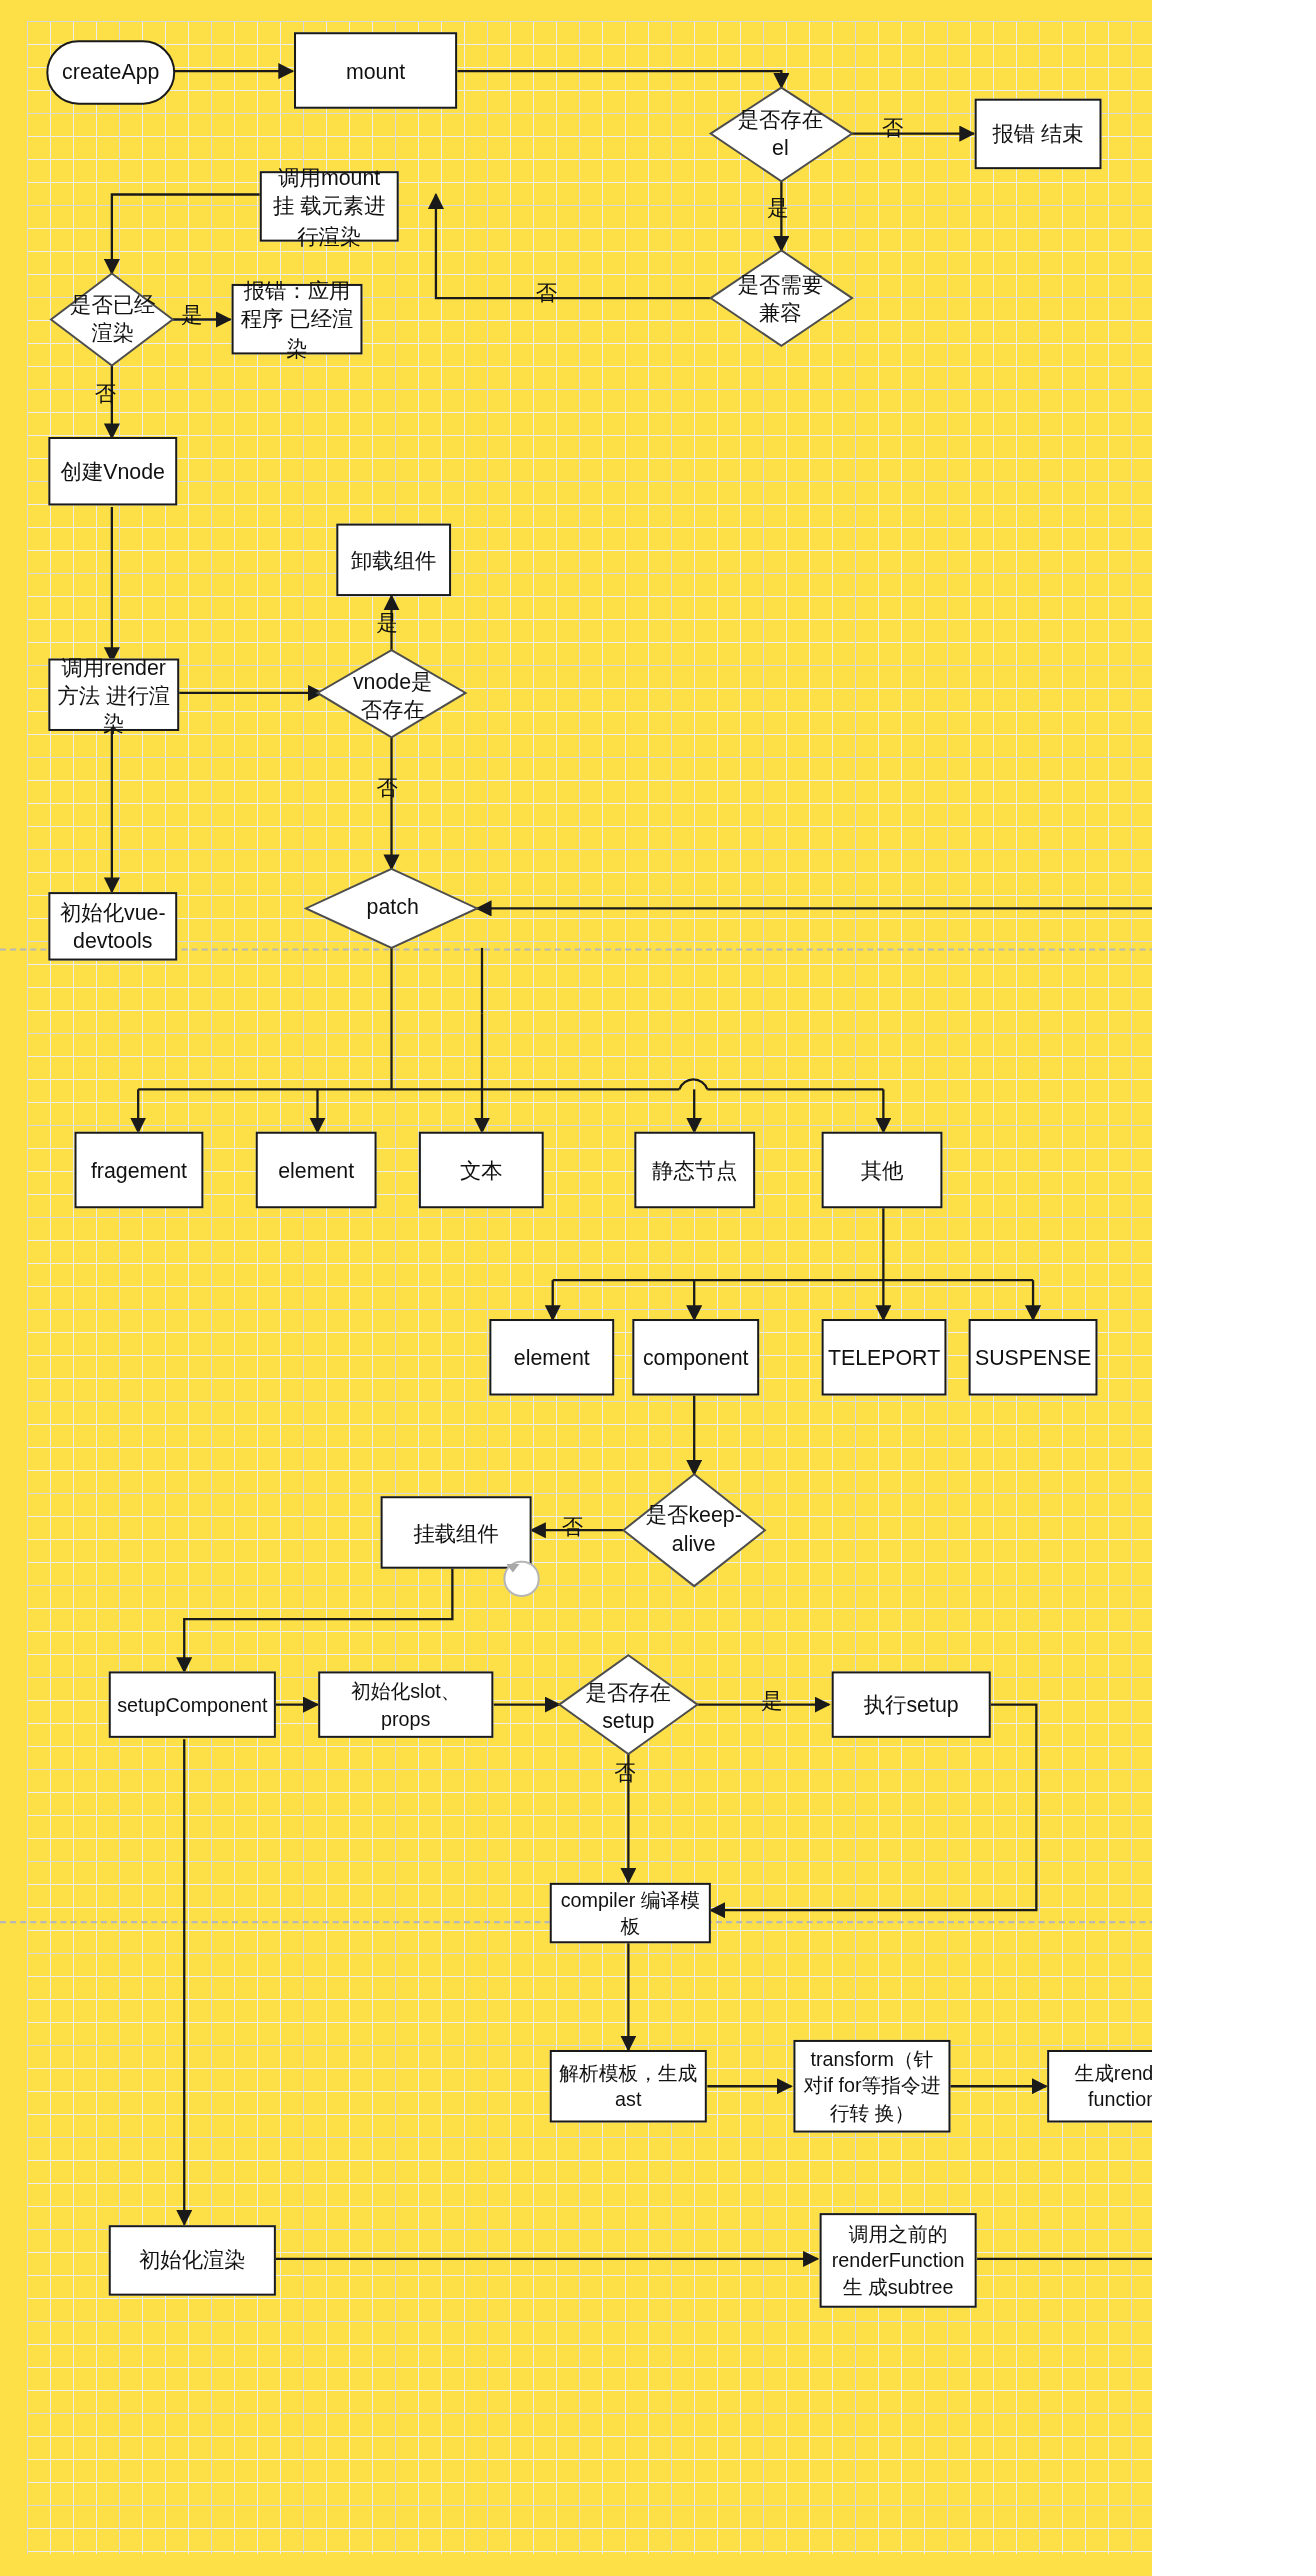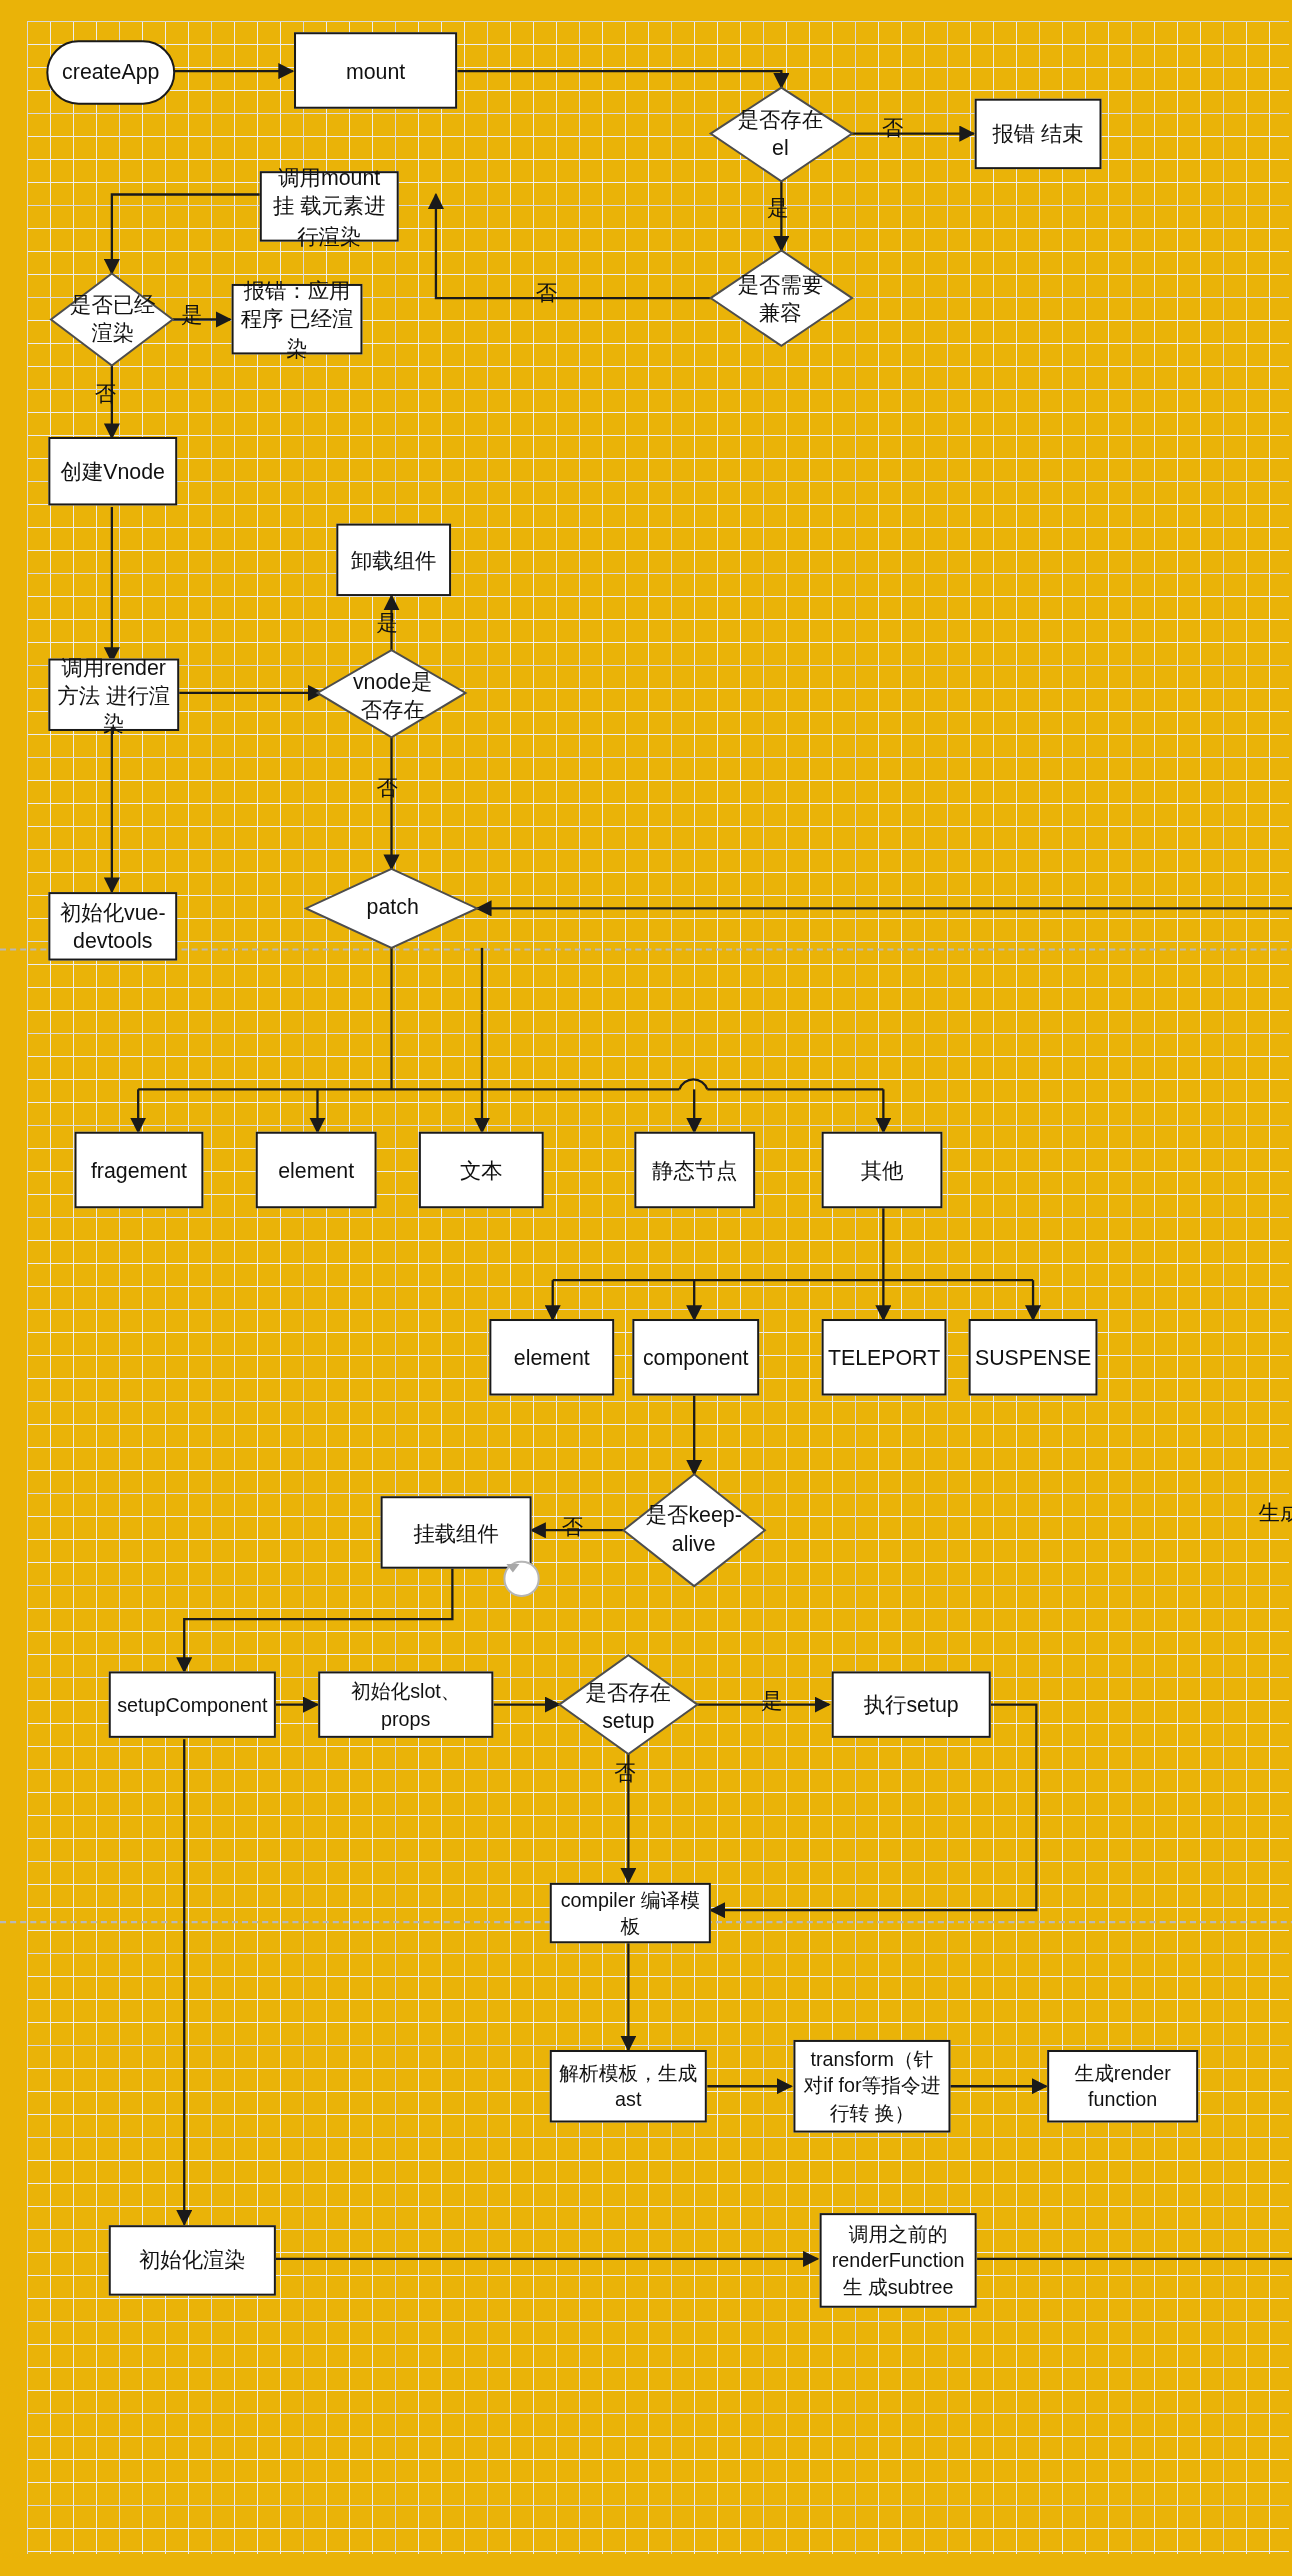--- a/index.html
+++ b/index.html
@@ -1,18 +1,18 @@
 <!DOCTYPE html>
 <html style="font-size:13px"><head>
 <meta charset="utf-8">
 <title>Vue Render Flowchart</title>
 <style>
   html,body{margin:0;padding:0;background:#ffffff;}
   body{font-family:"Liberation Sans","DejaVu Sans",sans-serif;}
-  #canvas{position:relative;width:1292px;height:2576px;overflow:hidden;background:#eab308;}
+  #canvas{position:relative;width:1152px;height:2576px;overflow:hidden;background:#fde047;}
 
   
   #grid{
     position:absolute;left:27px;top:21px;width:1262px;height:2533px;
     background-image:
       linear-gradient(to right, #d9d9d9 0.8px, transparent 0.8px),
       linear-gradient(to bottom, #d9d9d9 0.8px, transparent 0.8px),
       linear-gradient(to right, #ededed 0.8px, transparent 0.8px),
       linear-gradient(to bottom, #ededed 0.8px, transparent 0.8px);
     background-size: 92px 92px, 92px 92px, 23px 23px, 23px 23px;

